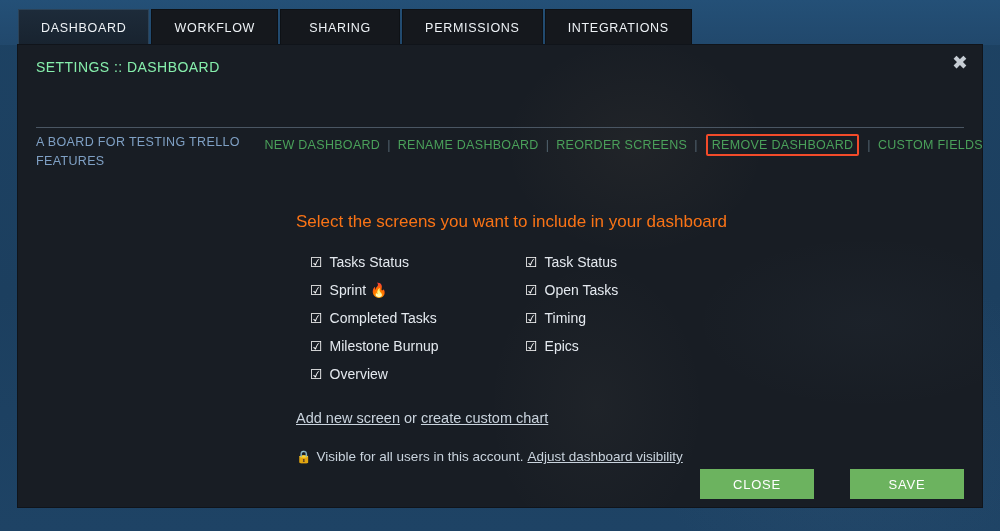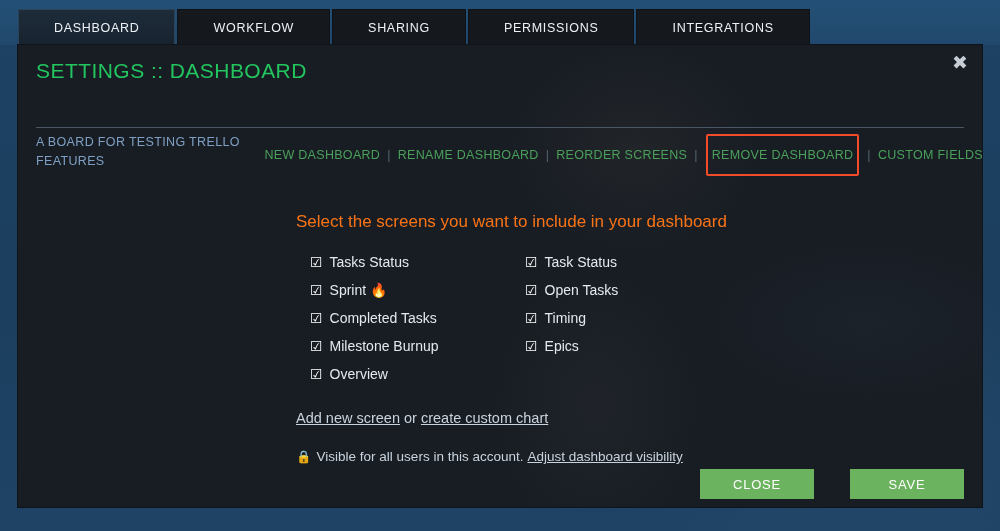--- a/index.html
+++ b/index.html
@@ -17,21 +17,21 @@
       radial-gradient(ellipse 300px 260px at 86% 82%, rgba(90,120,150,.10), rgba(0,0,0,0) 70%),
       linear-gradient(180deg,#1d4263 0%,#1c3f5f 55%,#1e4365 100%);
   }
   
   #tabbar{
     position:absolute;left:0;top:0;width:1000px;height:45px;
     background:linear-gradient(180deg,#245077 0%,#21486c 100%);
     display:flex;align-items:flex-end;gap:2px;padding-left:18px;box-sizing:border-box;
   }
   .tab{
-    height:36px;min-width:120px;padding:0 35px;
+    height:36px;min-width:120px;padding:0 22px;
     display:flex;align-items:center;justify-content:center;
     background:#15181d;color:#eef2f6;
     font-size:12.5px;letter-spacing:.7px;font-weight:400;
     border:1px solid #0e1115;border-bottom:none;
     box-sizing:border-box;white-space:nowrap;cursor:pointer;
   }
   .tab.active{
     background:linear-gradient(180deg,#1d2b3a 0%,#18232f 100%);
     border-color:#2b4257;
   }
@@ -49,21 +49,21 @@
       radial-gradient(ellipse 150px 200px at 60% 78%, rgba(180,170,150,.045), rgba(0,0,0,0) 72%),
       radial-gradient(ellipse 240px 120px at 88% 60%, rgba(120,150,180,.04), rgba(0,0,0,0) 72%);
   }
   #close-icon{
     position:absolute;right:14px;top:8px;
     color:#c6cdd4;font-size:19px;line-height:1;cursor:pointer;
     font-family:"DejaVu Sans", sans-serif;
   }
   #modal-title{
     position:absolute;left:18px;top:14px;
-    color:#22c55e;font-size:21px;letter-spacing:.45px;
+    color:#86efac;font-size:14px;letter-spacing:.45px;
   }
   #title-divider{
     position:absolute;left:18px;top:82px;width:928px;height:1px;
     background:#4a5663;
   }
   #subtitle{
     position:absolute;left:18px;top:88px;width:230px;
     color:#7fa0c4;font-size:12.5px;line-height:19px;letter-spacing:.35px;
   }
   
@@ -71,21 +71,21 @@
     position:absolute;left:300px;top:89px;width:665px;
     display:flex;align-items:center;justify-content:flex-end;
     font-size:12.5px;letter-spacing:.3px;white-space:nowrap;
   }
   #action-links a{
     color:#4aa05a;cursor:pointer;
   }
   #action-links .sep{color:#51636f;padding:0 7px;}
   .hl-box{
     border:2px solid #f24b2a;border-radius:2px;
-    padding:12px 4px;margin:0 1px;display:inline-block;
+    padding:2px 4px;margin:0 1px;display:inline-block;
   }
   
   #prompt{
     position:absolute;left:278px;top:167px;
     color:#f97316;font-size:17px;
   }
   #cols{
     position:absolute;left:292px;top:203px;width:430px;
     display:flex;
   }

